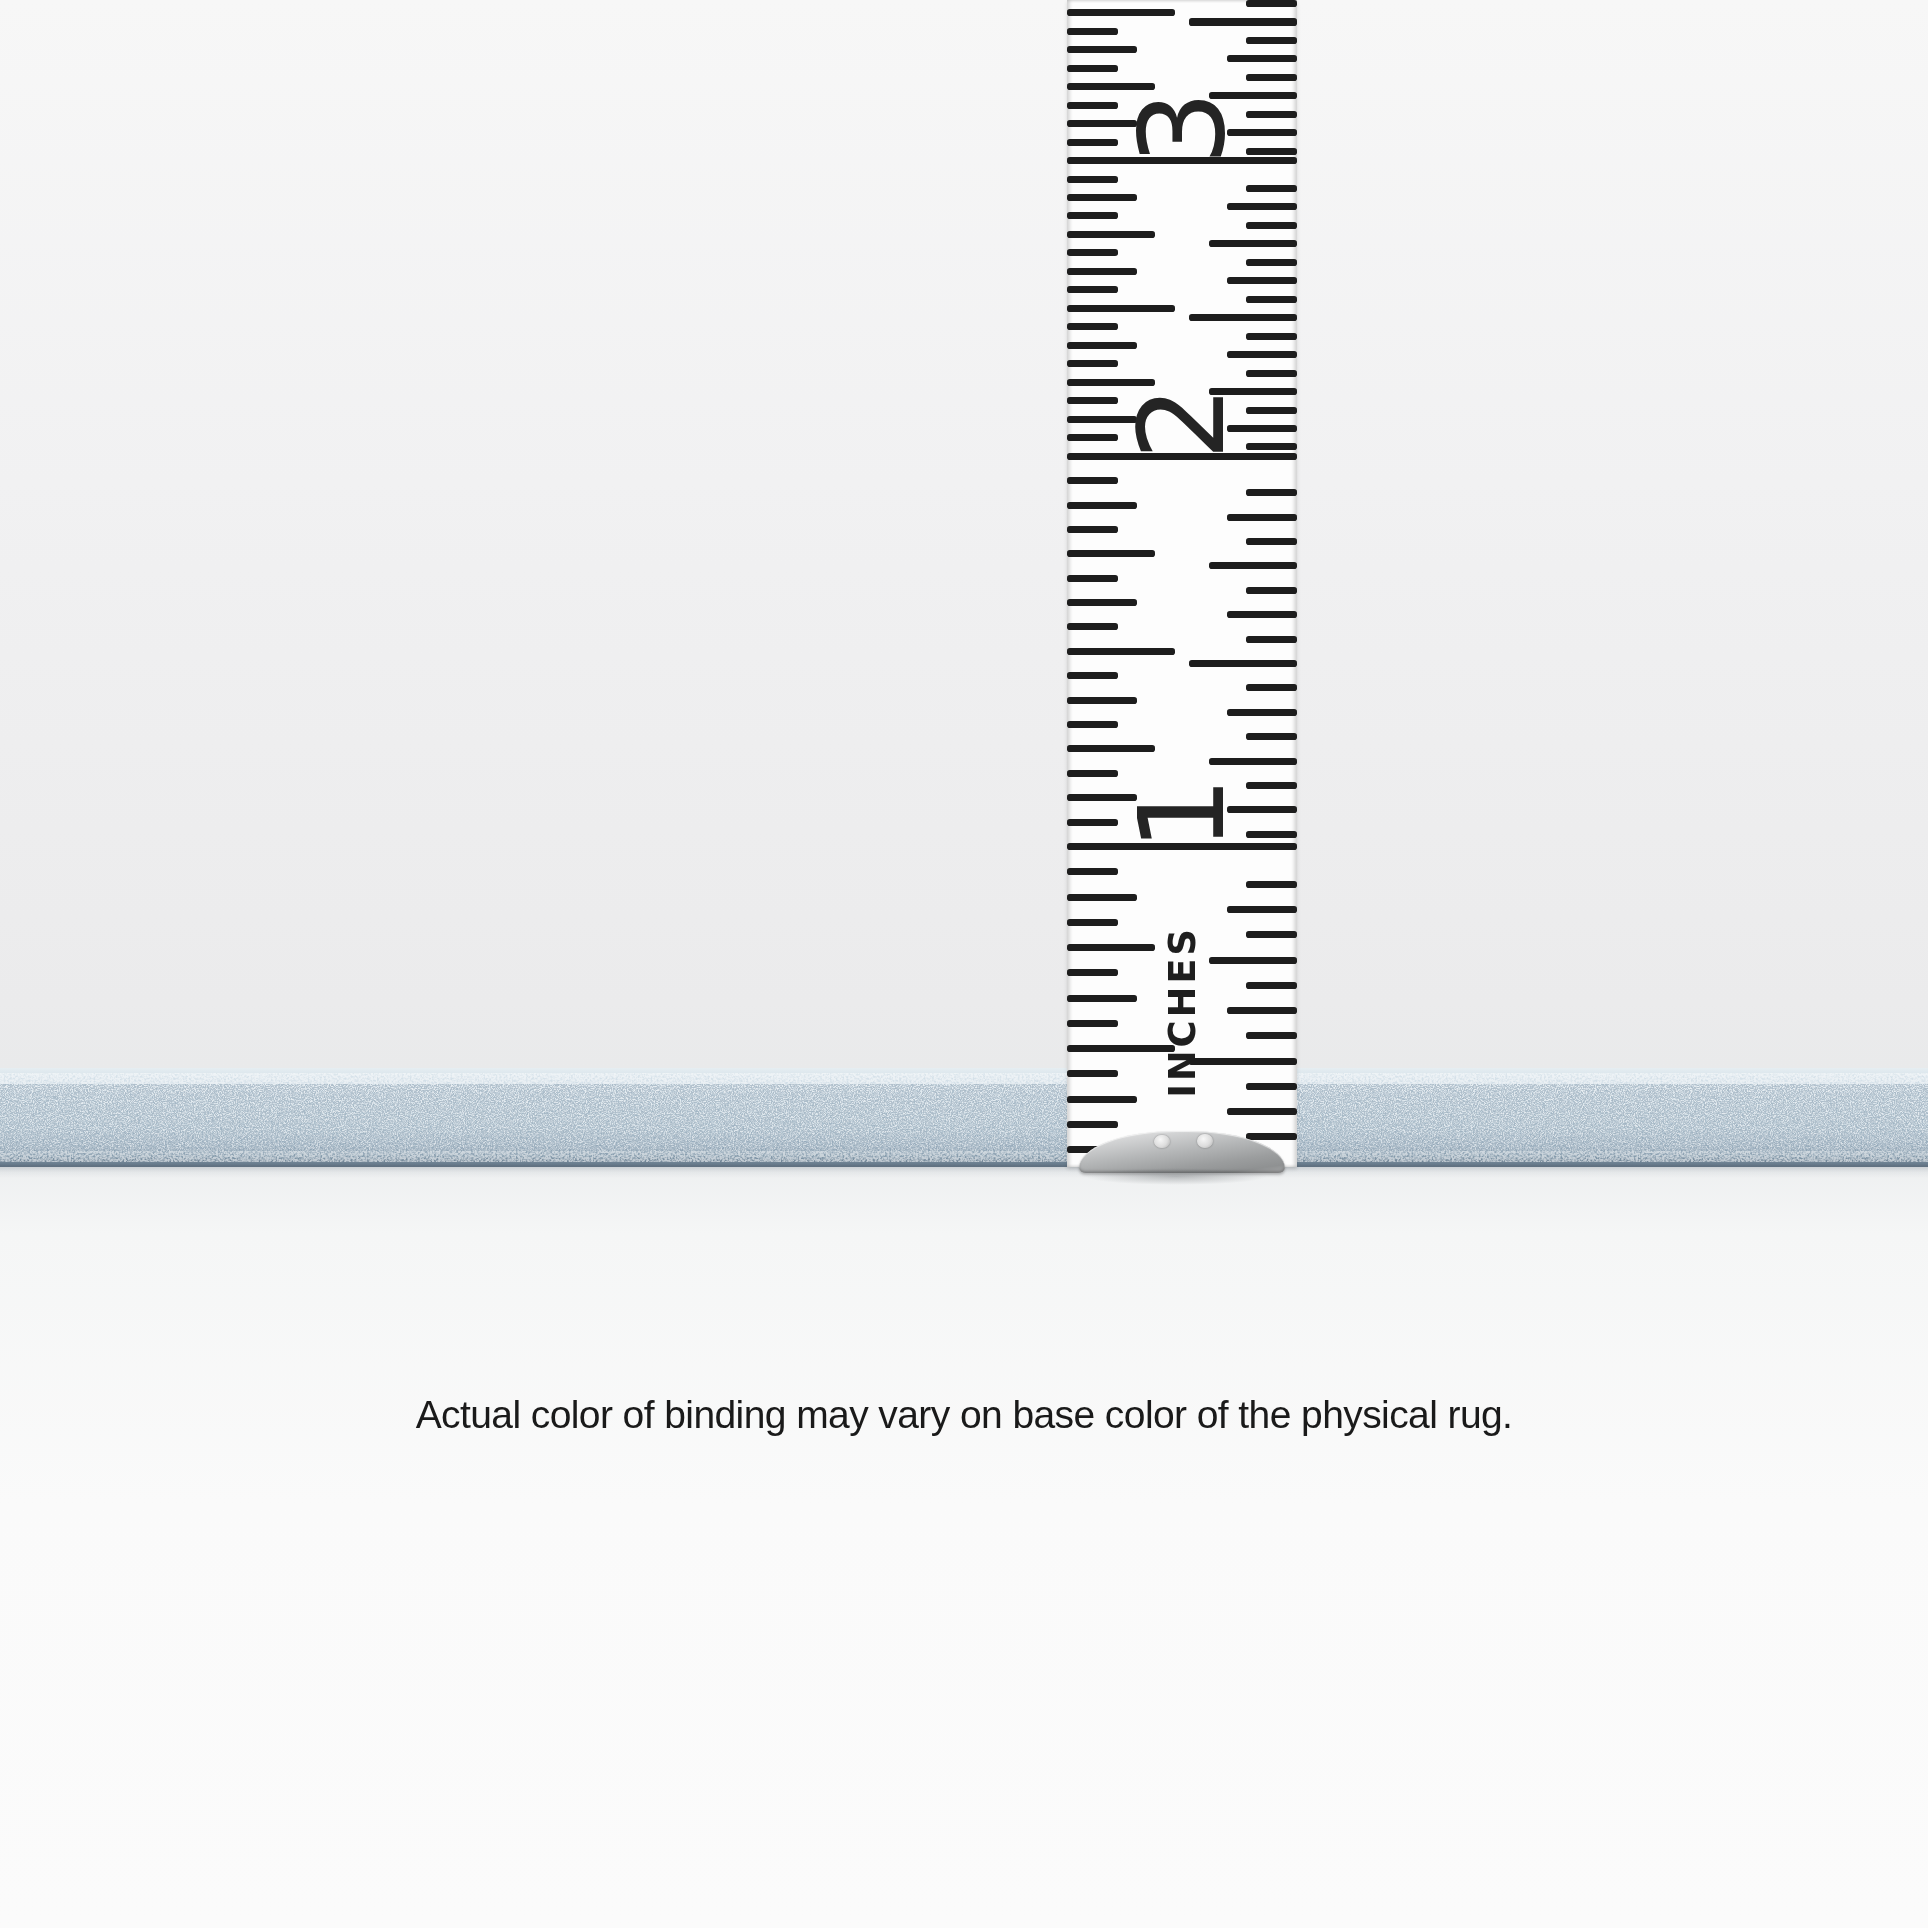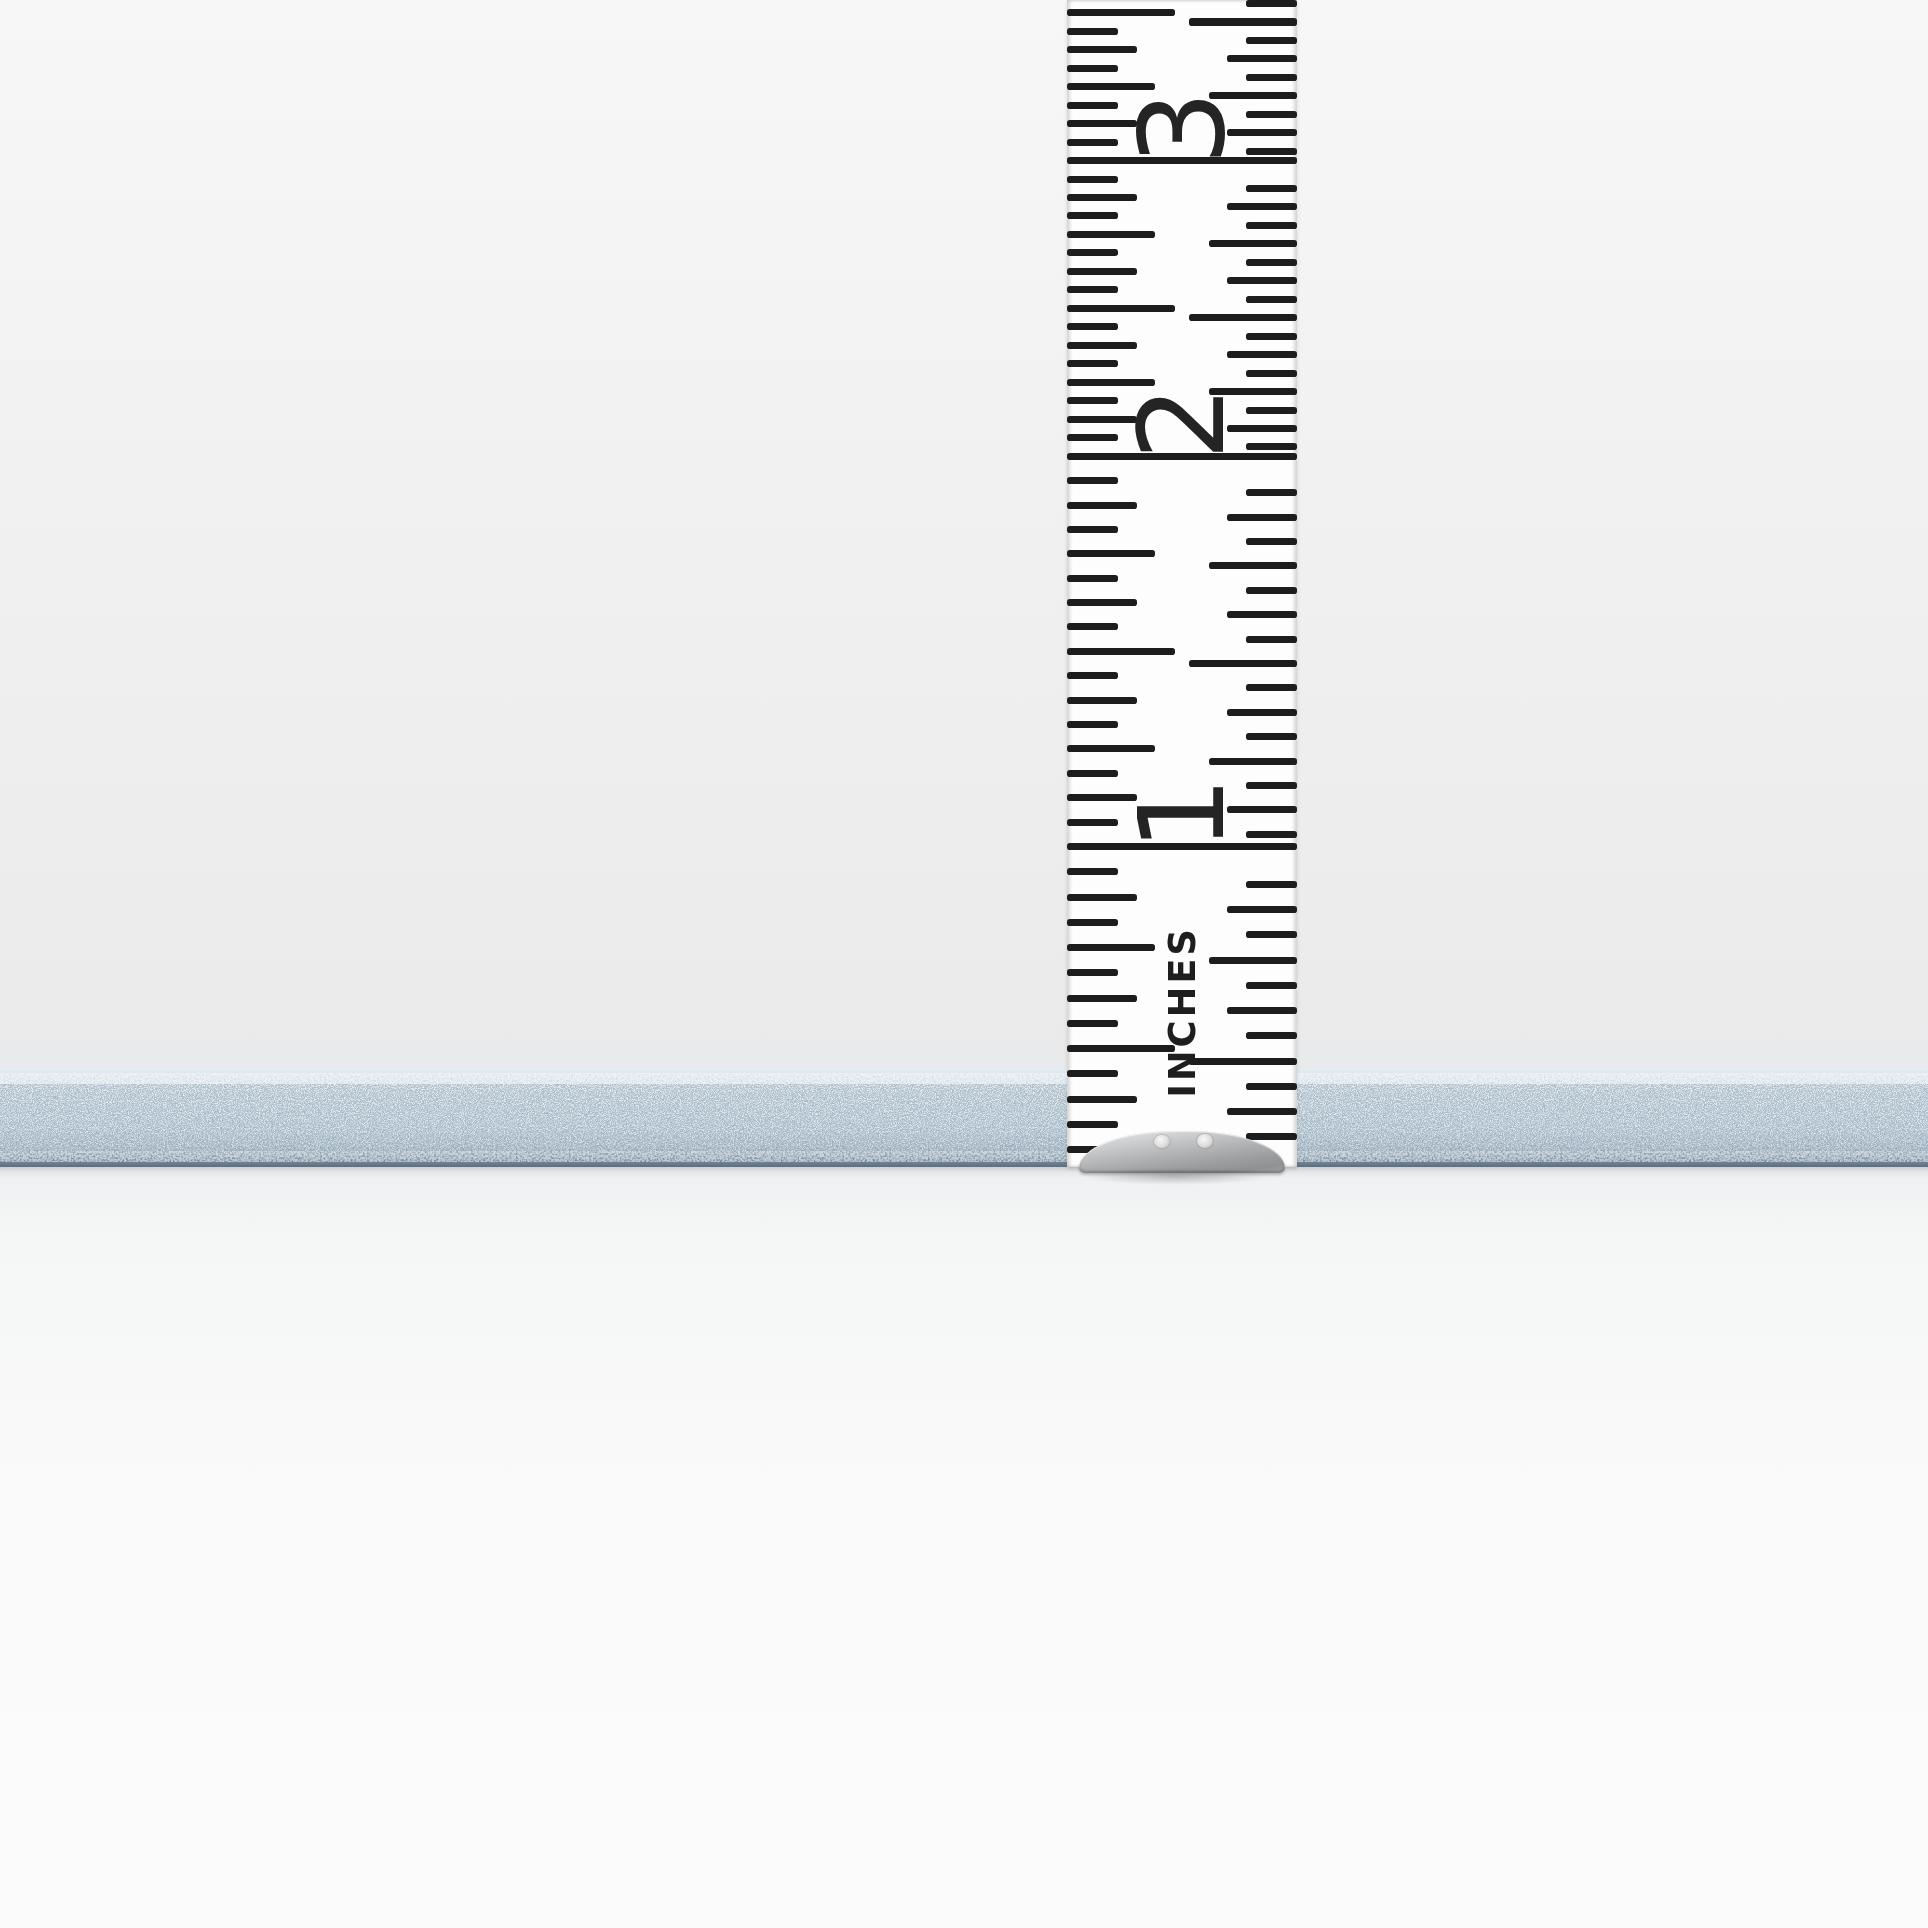--- a/index.html
+++ b/index.html
@@ -209,16 +209,17 @@
         <span class="num" style="top: 814px;">1</span>
       </div>
     <div class="clip">
       <span class="rivet r1"></span>
       <span class="rivet r2"></span>
     </div>
   </div>
   <div class="clip-shadow"></div>
 
   <div class="caption">
+    <div>Actual color of binding may vary on base color of the physical rug.</div>
   </div>
 
 </div>
 
 
 </body></html>

